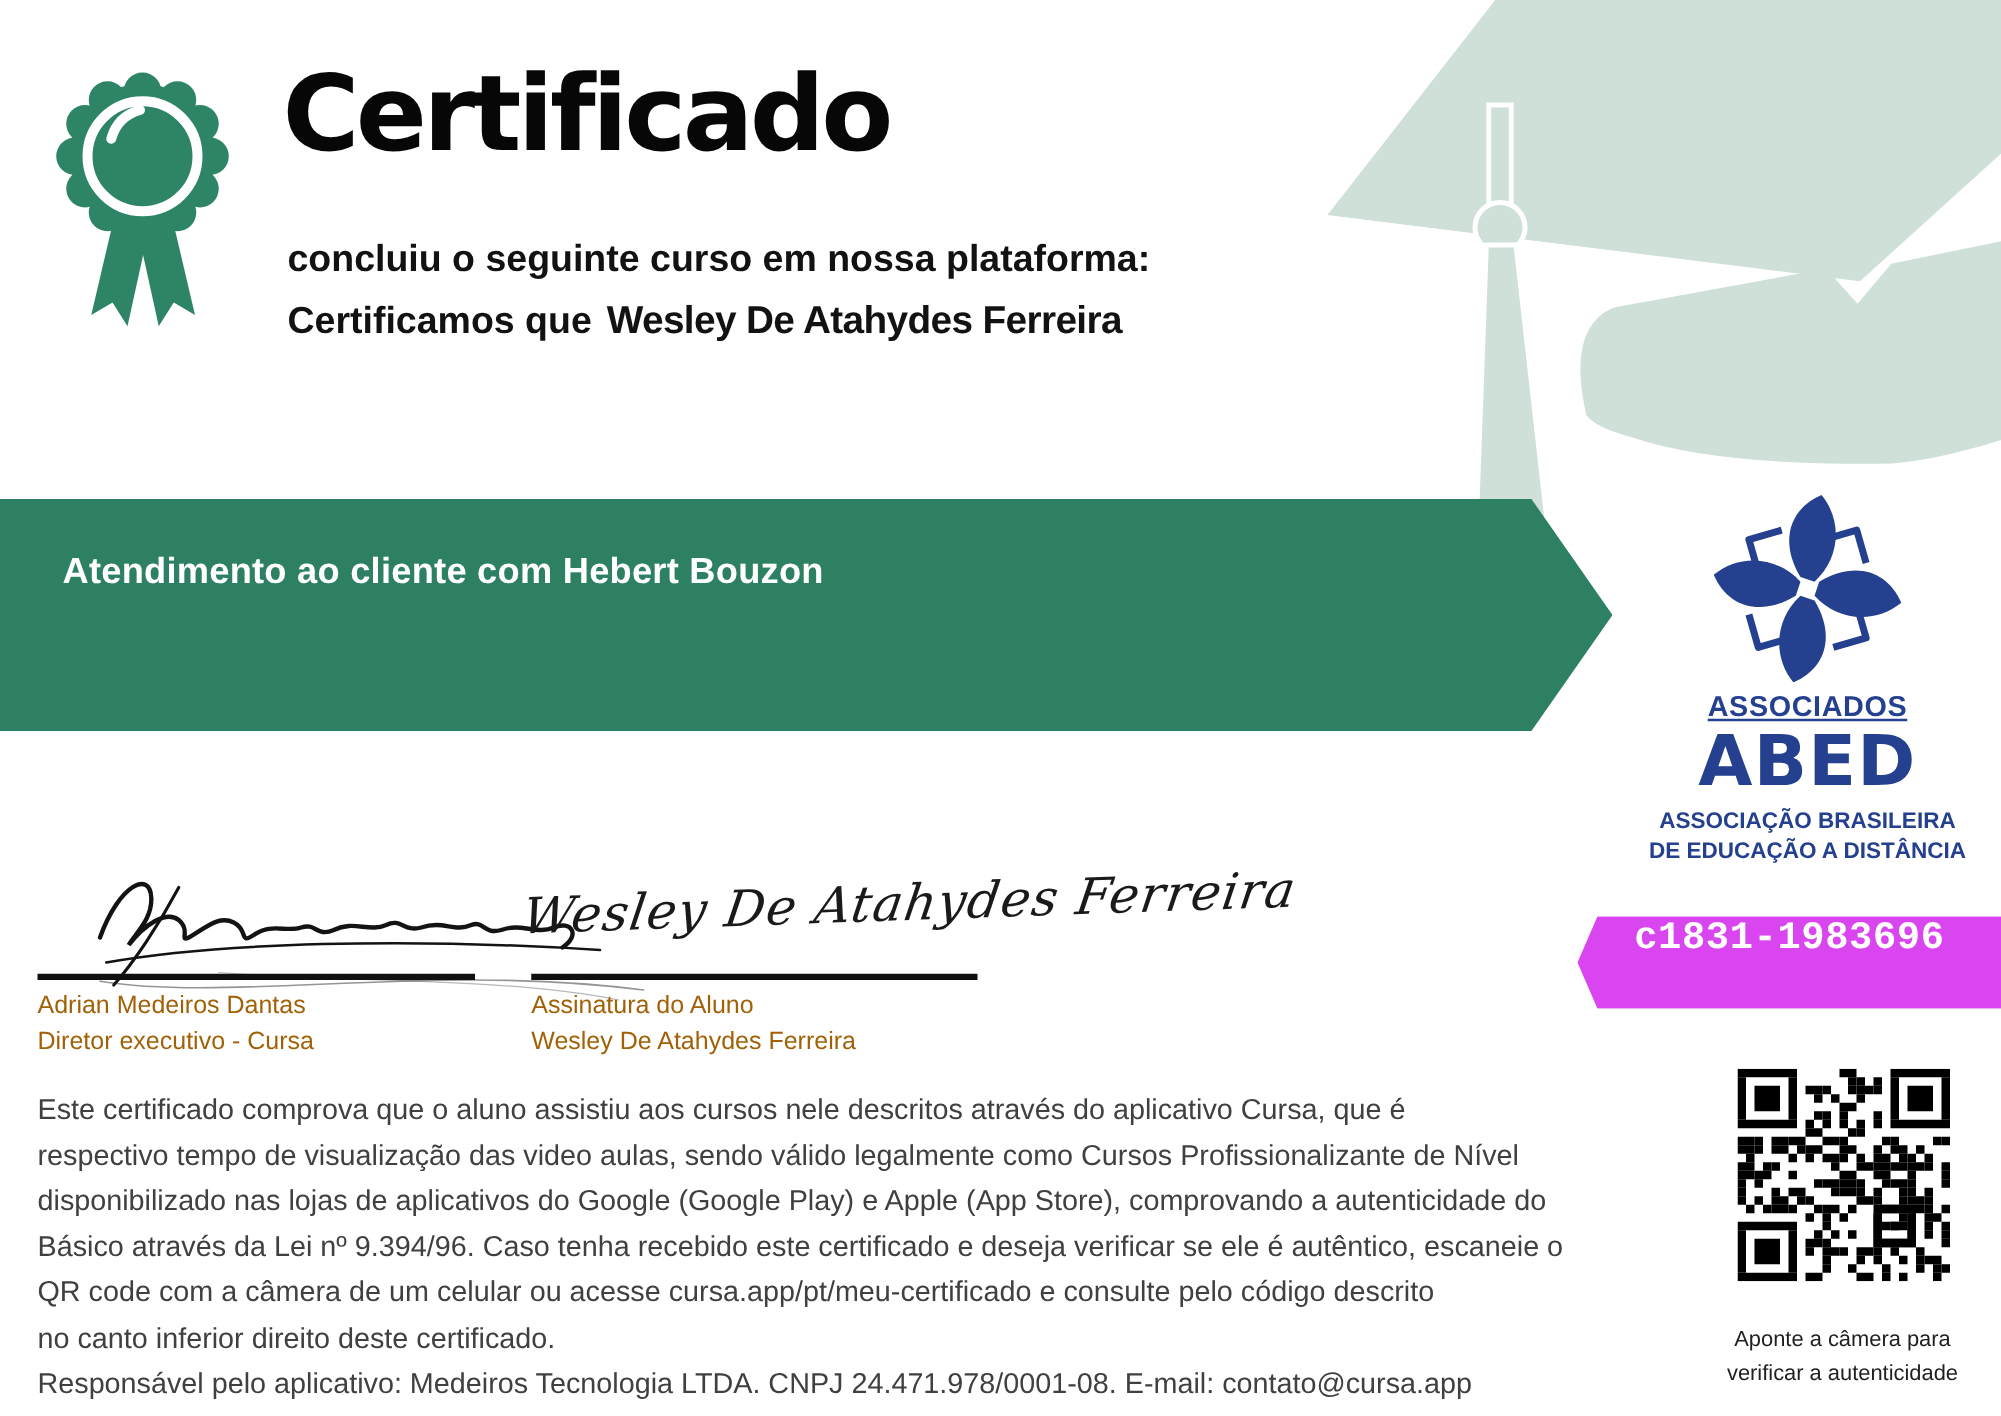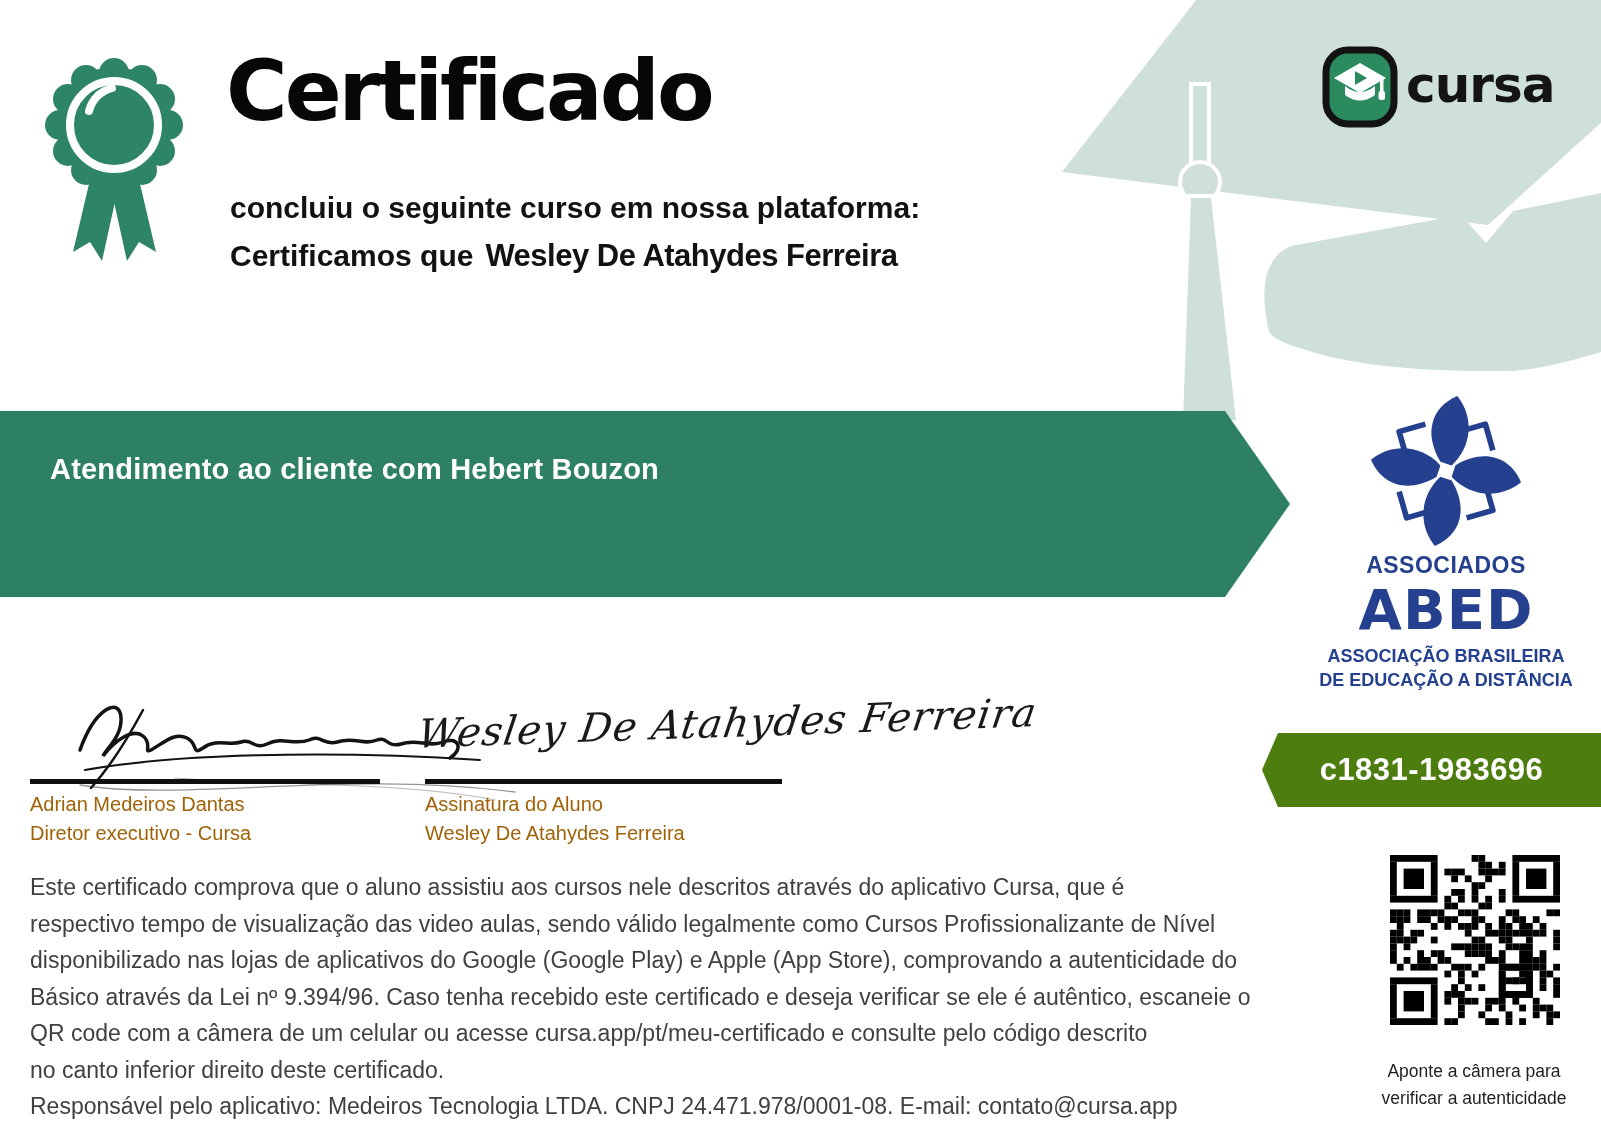--- a/index.html
+++ b/index.html
@@ -20,36 +20,36 @@
   #intro .student{font-weight:800;font-size:31px;margin-left:12px;letter-spacing:-0.5px;}
 
   
   #cursa-logo{left:1322px;top:46px;z-index:3;display:flex;align-items:center;}
   #cursa-logo .brand-text{font-family:"DejaVu Sans",sans-serif;font-weight:800;font-size:50px;
       letter-spacing:-1px;color:#141414;margin-left:8px;transform:translateY(-2px);}
 
   
   #course-banner{left:0;top:399px;width:1290px;height:186px;background:#2d8162;z-index:2;
       clip-path:polygon(0 0,1225px 0,1290px 93px,1225px 100%,0 100%);
-      padding-left:50px;box-sizing:border-box;color:#fff;margin-top:12px;}
+      padding-left:50px;box-sizing:border-box;color:#fff;}
   #course-title{margin-top:42px;font-size:29px;font-weight:700;letter-spacing:0.2px;}
   #course-meta{margin-top:15px;font-size:23px;font-weight:600;}
 
   
   #abed{left:1312px;top:396px;width:268px;text-align:center;z-index:2;color:#24408e;}
-  #abed .assoc{font-size:23px;font-weight:800;letter-spacing:0.5px;margin-top:6px;}
+  #abed .assoc{font-size:23px;font-weight:800;letter-spacing:0.5px;margin-top:6px;text-decoration:underline;}
   #abed .acronym{font-family:"DejaVu Sans",sans-serif;font-size:56px;font-weight:800;
        letter-spacing:1px;line-height:58px;margin-top:2px;}
   #abed .subline{font-size:18px;font-weight:800;line-height:24px;}
   #abed .subline.first{margin-top:5px;}
 
   
-  #code-badge{left:1262px;top:733px;width:339px;height:74px;background:#4d7c0f;z-index:2;
+  #code-badge{left:1262px;top:733px;width:339px;height:74px;background:#d946ef;z-index:2;
       clip-path:polygon(16px 0,100% 0,100% 100%,16px 100%,0 50%);
-      display:flex;align-items:center;justify-content:center;}
+      display:flex;justify-content:center;font-family:Liberation Mono, monospace;}
   #code-badge .code{color:#fff;font-size:31px;font-weight:700;letter-spacing:0.5px;}
 
   
   .sig-line{height:5px;background:#101010;z-index:2;}
   #sig-line-director{left:30px;top:779px;width:350px;}
   #sig-line-student{left:425px;top:779px;width:357px;}
   #director-scrawl{left:25px;top:688px;z-index:1;}
   #student-script{left:420px;top:700px;z-index:1;font-family:"DejaVu Serif",serif;
       font-style:italic;font-size:40px;color:#1a1a1a;white-space:nowrap;
       transform:skewX(-10deg) rotate(-2deg);letter-spacing:1px;}
@@ -107,31 +107,20 @@
     <circle cx="72" cy="72" r="44" fill="none" stroke="#ffffff" stroke-width="8"></circle>
     <path d="M 47 58 Q 52 40 70 35" fill="none" stroke="#ffffff" stroke-width="8" stroke-linecap="round"></path>
   </svg>
 
   <div id="main-title" class="abs">Certificado</div>
   <div id="intro" class="abs">
     <div>concluiu o seguinte curso em nossa plataforma:</div>
     <div><span>Certificamos que</span><span class="student">Wesley De Atahydes Ferreira</span></div>
   </div>
 
-  <div id="cursa-logo" class="abs">
-    <svg width="76" height="82" viewBox="0 0 76 82">
-      <rect x="4" y="4" width="68" height="74" rx="22" fill="#2b8a5e" stroke="#131313" stroke-width="7"></rect>
-      <polygon points="38,17 64,32 38,47 12,32" fill="#ffffff"></polygon>
-      <polygon points="33,25 45,32 33,39" fill="#2b8a5e"></polygon>
-      <path d="M 23 40 L 23 49 Q 38 60 53 49 L 53 40 Q 38 52 23 40 Z" fill="#ffffff"></path>
-      <rect x="58" y="32" width="3.5" height="14" fill="#ffffff"></rect>
-      <rect x="56.5" y="45" width="6.5" height="9" rx="2" fill="#ffffff"></rect>
-    </svg>
-    <span class="brand-text">cursa</span>
-  </div>
 
   <div id="course-banner" class="abs">
     <div id="course-title">Atendimento ao cliente com Hebert Bouzon</div>
   </div>
 
   <div id="abed" class="abs">
     <svg width="150" height="150" viewBox="-80 -80 160 160" style="display:block;margin:0 auto;">
       <g fill="#24408e">
         <g id="fin">
             <path d="M -6 -10 C -24 -40 -16 -68 12 -80 C 30 -58 28 -26 6 -6 Z"></path>

